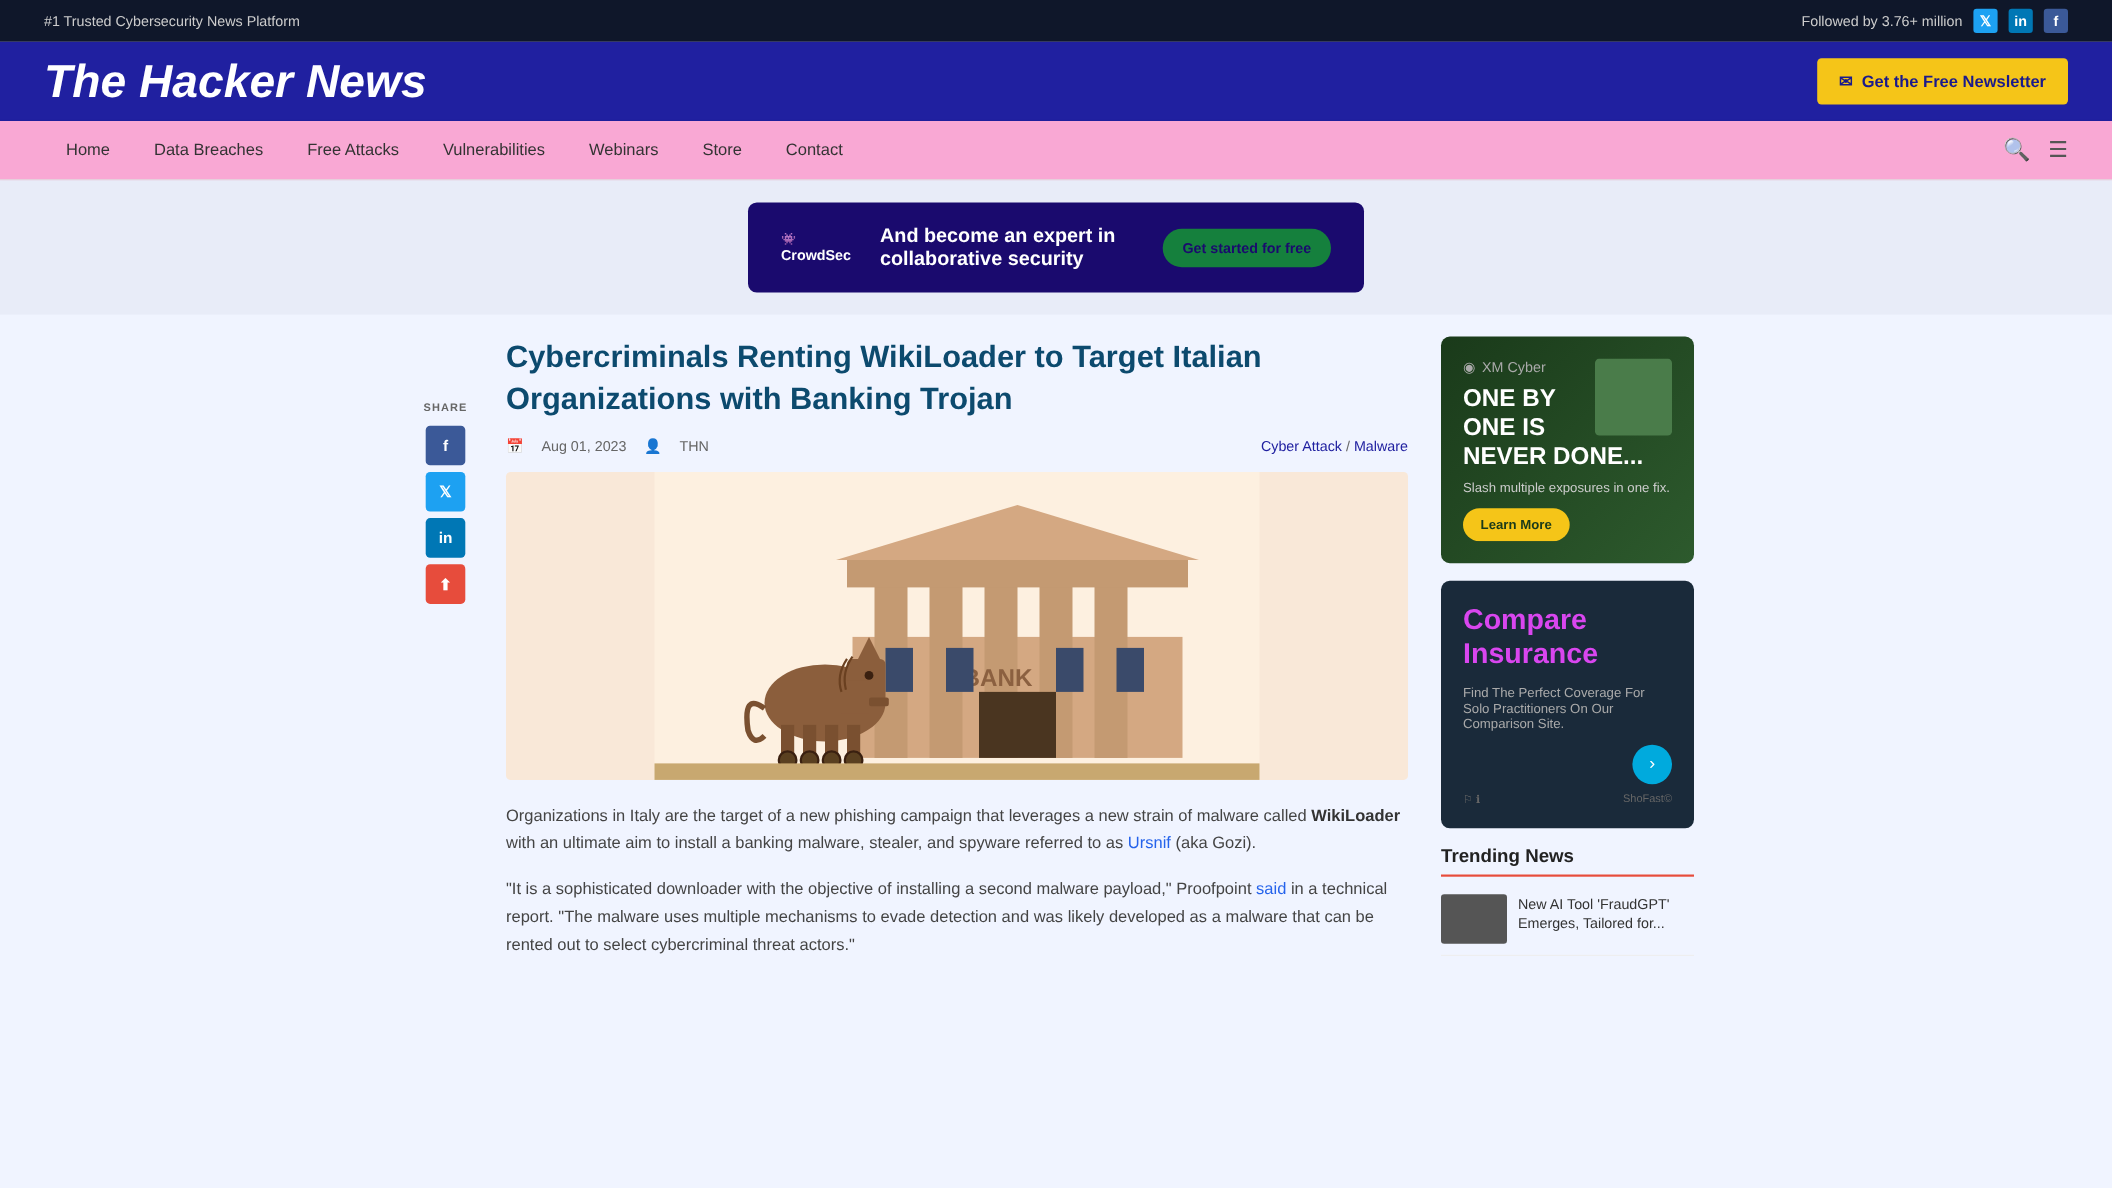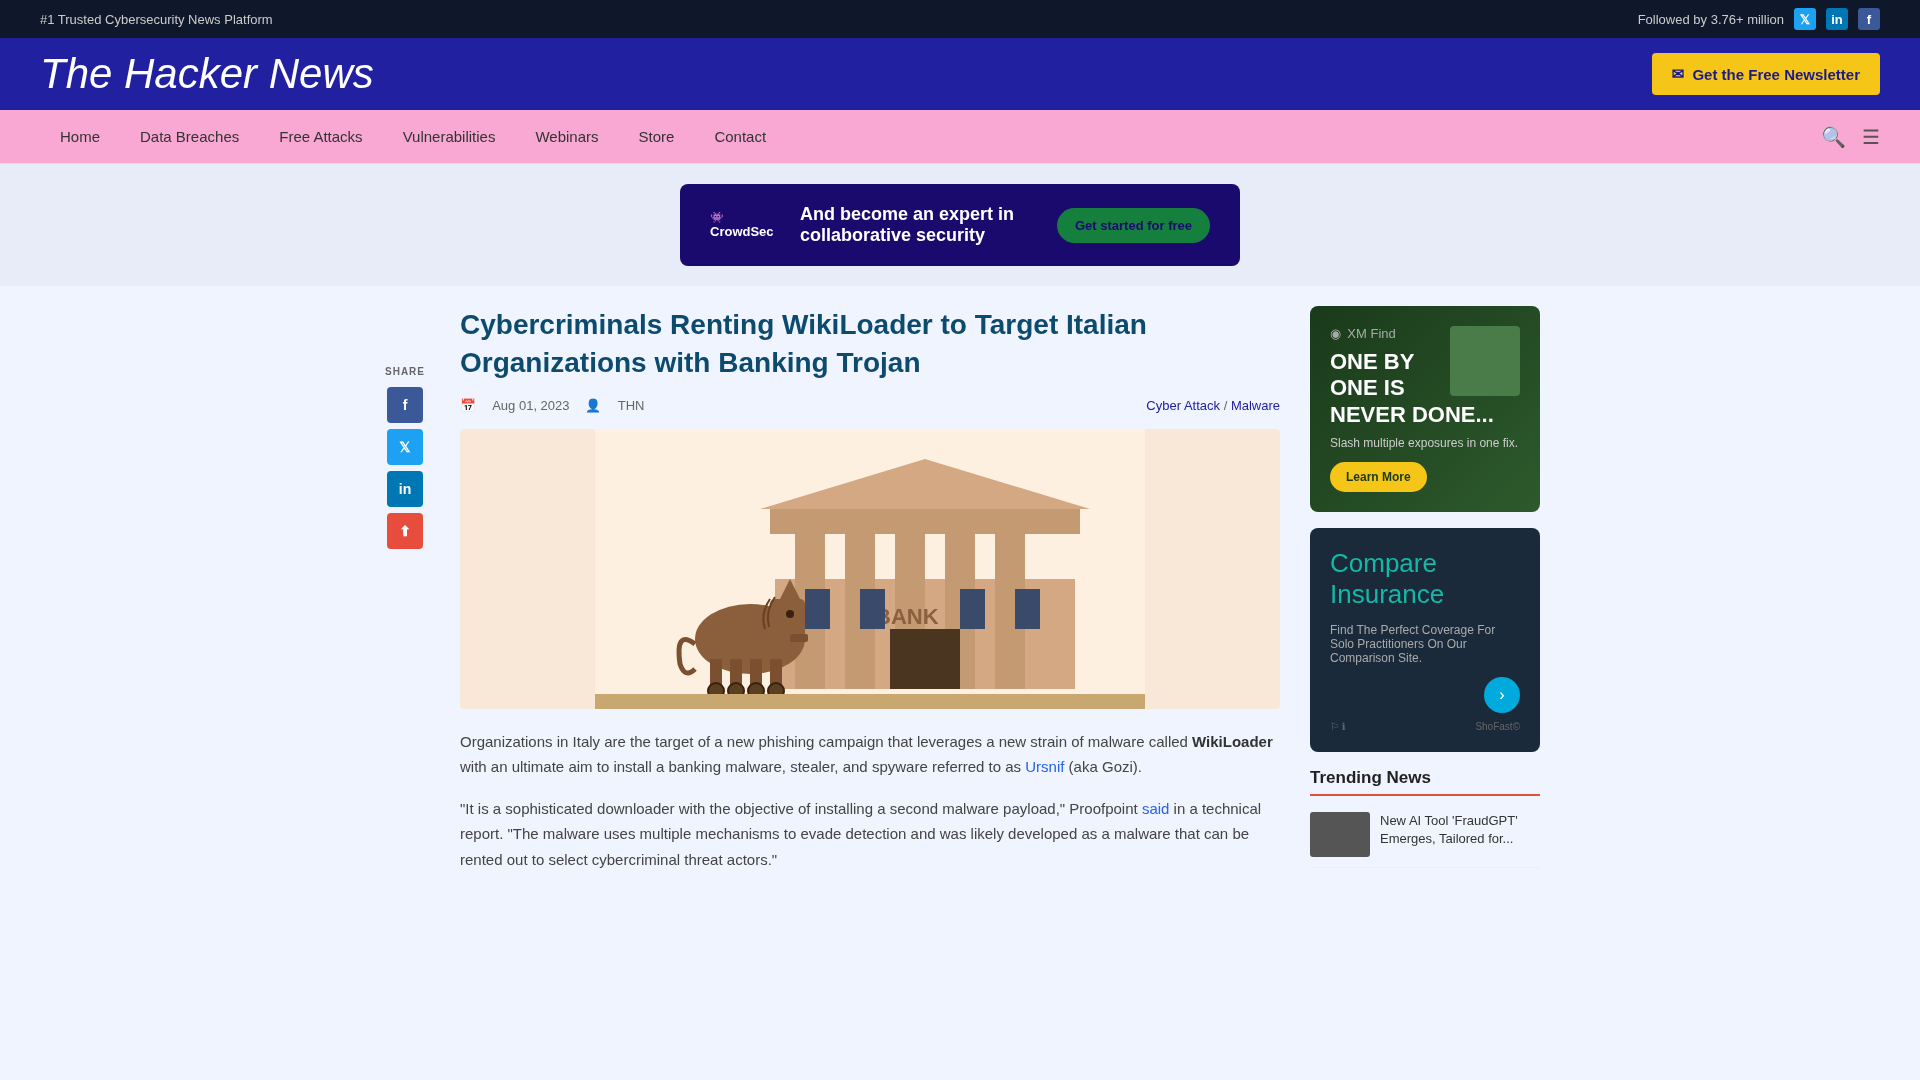--- a/index.html
+++ b/index.html
@@ -29,21 +29,21 @@
     
     .header {
       background: #2020a0;
       padding: 12px 40px;
       display: flex;
       justify-content: space-between;
       align-items: center;
     }
     .site-title {
       font-size: 42px;
-      font-weight: normal;
+      font-weight: bold;
       color: white;
       font-style: italic;
     }
     .newsletter-btn {
       background: #f5c518;
       color: #1a1a8c;
       border: none;
       padding: 12px 20px;
       font-size: 15px;
       font-weight: bold;
@@ -243,21 +243,21 @@
       margin-left: 10px;
     }
 
     .insurance-ad {
       background: #1a2a3a;
       padding: 20px;
       color: white;
       border-radius: 8px;
       margin-bottom: 16px;
     }
-    .insurance-ad .headline { font-size: 26px; font-weight: normal; color: #14b8a6; line-height: 1.2; margin-bottom: 12px; }
+    .insurance-ad .headline { font-size: 26px; font-weight: bold; color: #d946ef; line-height: 1.2; margin-bottom: 12px; }
     .insurance-ad .sub { font-size: 12px; color: #aaa; margin-bottom: 12px; }
     .insurance-ad .row { display: flex; align-items: center; justify-content: space-between; }
     .insurance-ad .arrow-btn {
       background: #00aadd;
       border: none;
       width: 36px; height: 36px;
       border-radius: 50%;
       color: white; font-size: 16px;
       cursor: pointer;
       display: flex; align-items: center; justify-content: center;
@@ -454,21 +454,21 @@
     </div>
   </div>
 
   <div class="right-sidebar">
 
     <div class="ad-box xm-cyber-ad">
       <div style="overflow:hidden;">
         <div class="img-placeholder"></div>
         <div class="brand">
           <span>◉</span>
-          <span>XM Find</span>
+          <span>XM Cyber</span>
         </div>
         <div class="headline">ONE BY ONE IS NEVER DONE...</div>
         <div class="sub">Slash multiple exposures in one fix.</div>
         <button class="btn">Learn More</button>
       </div>
     </div>
 
     <div class="insurance-ad">
       <div class="headline">Compare Insurance</div>
       <div class="sub">Find The Perfect Coverage For Solo Practitioners On Our Comparison Site.</div>

